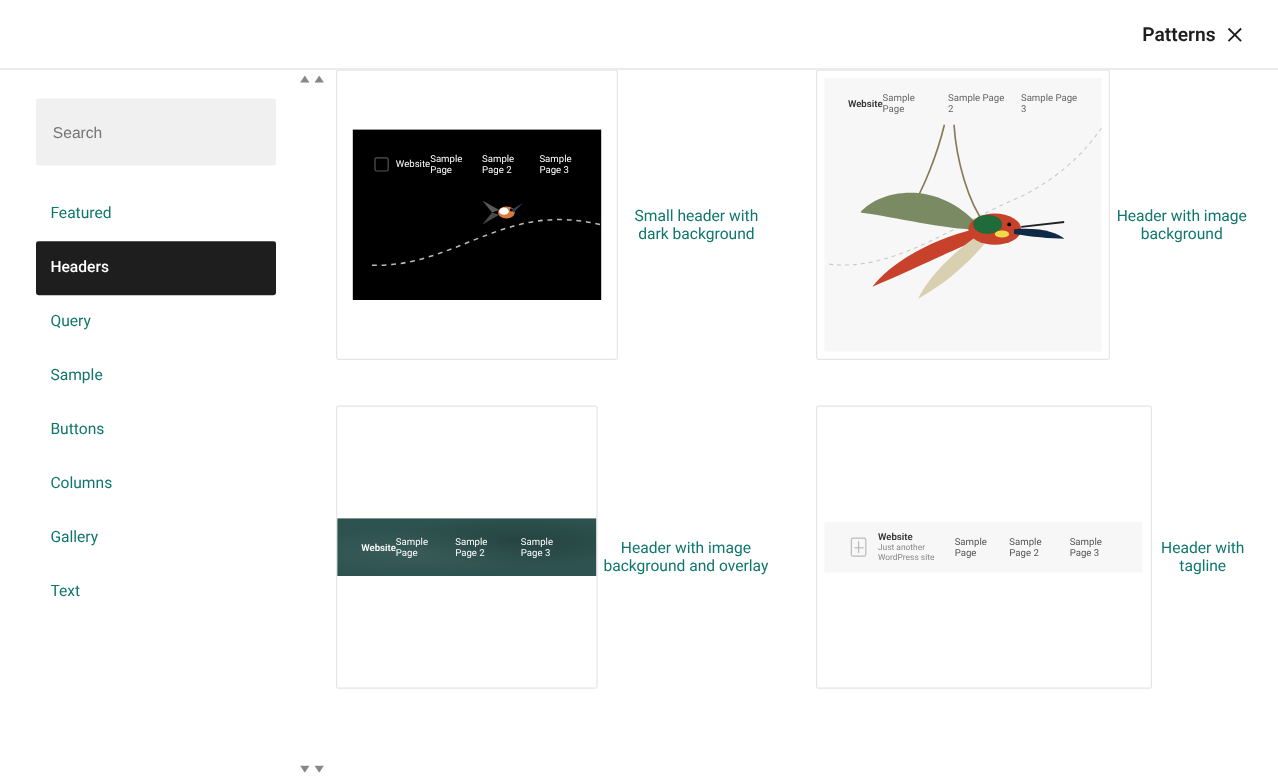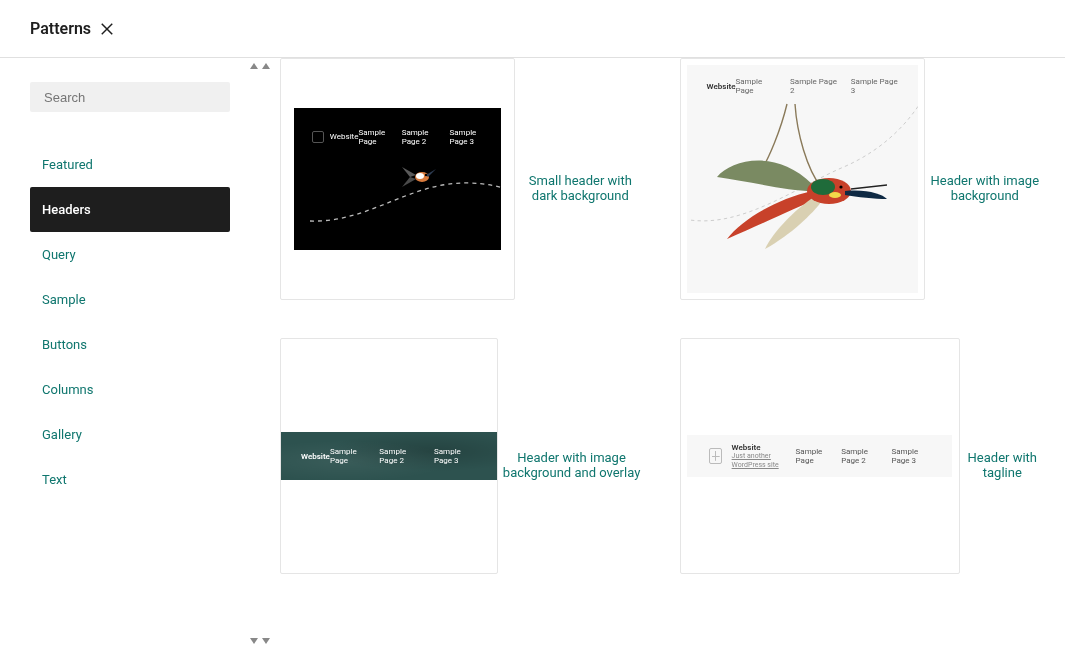--- a/index.html
+++ b/index.html
@@ -1,26 +1,26 @@
 <!DOCTYPE html>
 <html><head>
 <meta charset="utf-8">
 <style>
   * { box-sizing: border-box; margin: 0; padding: 0; }
   body { font-family: -apple-system, BlinkMacSystemFont, "Segoe UI", Roboto, sans-serif; background:#fff; color:#1e1e1e; }
   .app { width:1065px; height:649px; display:flex; flex-direction:column; }
-  .topbar { height:58px; display:flex; align-items:center; justify-content:flex-start; padding:0 20px 0 30px; border-bottom:1px solid #e0e0e0; }
+  .topbar { height:58px; display:flex; align-items:center; justify-content:flex-end; padding:0 20px 0 30px; border-bottom:1px solid #e0e0e0; }
   .topbar h1 { font-size:16px; font-weight:600; }
   .close-btn { background:none; border:none; cursor:pointer; width:32px; height:32px; display:flex; align-items:center; justify-content:center; }
   .close-btn svg { width:18px; height:18px; }
   .body { flex:1; display:flex; overflow:hidden; }
   .sidebar { width:260px; padding:24px 30px 10px 30px; overflow-y:auto; position:relative; }
   .scroll-indicator { position:absolute; right:0; top:2px; width:12px; height:12px; display:flex; align-items:center; justify-content:center; color:#888; }
   .scroll-indicator.bottom { top:auto; bottom:2px; }
-  .search-box { background:#f0f0f0; height:30px; display:flex; align-items:center; padding:0 14px; margin-bottom:30px; border-radius:2px; }
+  .search-box { background:#f0f0f0; height:56px; display:flex; align-items:center; padding:0 14px; margin-bottom:18px; border-radius:2px; }
   .search-box input { flex:1; border:none; background:transparent; font-size:13px; outline:none; color:#1e1e1e; }
   .search-box input::placeholder { color:#757575; }
   .search-icon { width:18px; height:18px; }
   .cat-list { list-style:none; }
   .cat-item { font-size:13px; color:#0f766e; cursor:pointer; padding:15px 12px; border-radius:2px; }
   .cat-item.active { background:#1e1e1e; color:#ffffff; font-weight:500; }
   .content { flex:1; overflow-y:auto; position:relative; padding:0 20px 20px 20px; }
   .content-scroll { position:absolute; left:0; top:2px; width:12px; height:12px; display:flex; align-items:center; justify-content:center; color:#888; }
   .content-scroll.bottom { top:auto; bottom:2px; }
   .grid { display:grid; grid-template-columns: 1fr 1fr; gap:38px 34px; padding-top:0; }
@@ -52,21 +52,21 @@
   .p3-inner::before { content:""; position:absolute; inset:0; background: radial-gradient(ellipse at 30% 60%, rgba(255,255,255,0.06), transparent 50%), radial-gradient(ellipse at 70% 40%, rgba(0,0,0,0.18), transparent 50%); }
   .p3-links { display:flex; gap:12px; position:relative; }
   .p3-title { font-weight:600; position:relative; }
 
   
   .p4-inner { width:95%; height:42px; background:#f7f7f7; display:flex; align-items:center; justify-content:space-between; padding:0 22px; color:#555; font-size:8px; }
   .p4-left { display:flex; align-items:center; gap:10px; }
   .p4-logo { width:16px; height:16px; border:1px solid #bbb; border-radius:2px; background: linear-gradient(#bbb,#bbb) center/70% 1px no-repeat, linear-gradient(#bbb,#bbb) center/1px 70% no-repeat; }
   .p4-text { display:flex; flex-direction:column; line-height:1.2; }
   .p4-title { font-weight:600; color:#333; }
-  .p4-tag { font-size:7px; color:#888;text-decoration:underline; }
+  .p4-tag { font-size:7px; color:#888; }
   .p4-links { display:flex; gap:12px; }
 
 </style>
 </head>
 <body>
 
 <div class="app">
 
   <div class="topbar">
     <h1>Patterns</h1>

